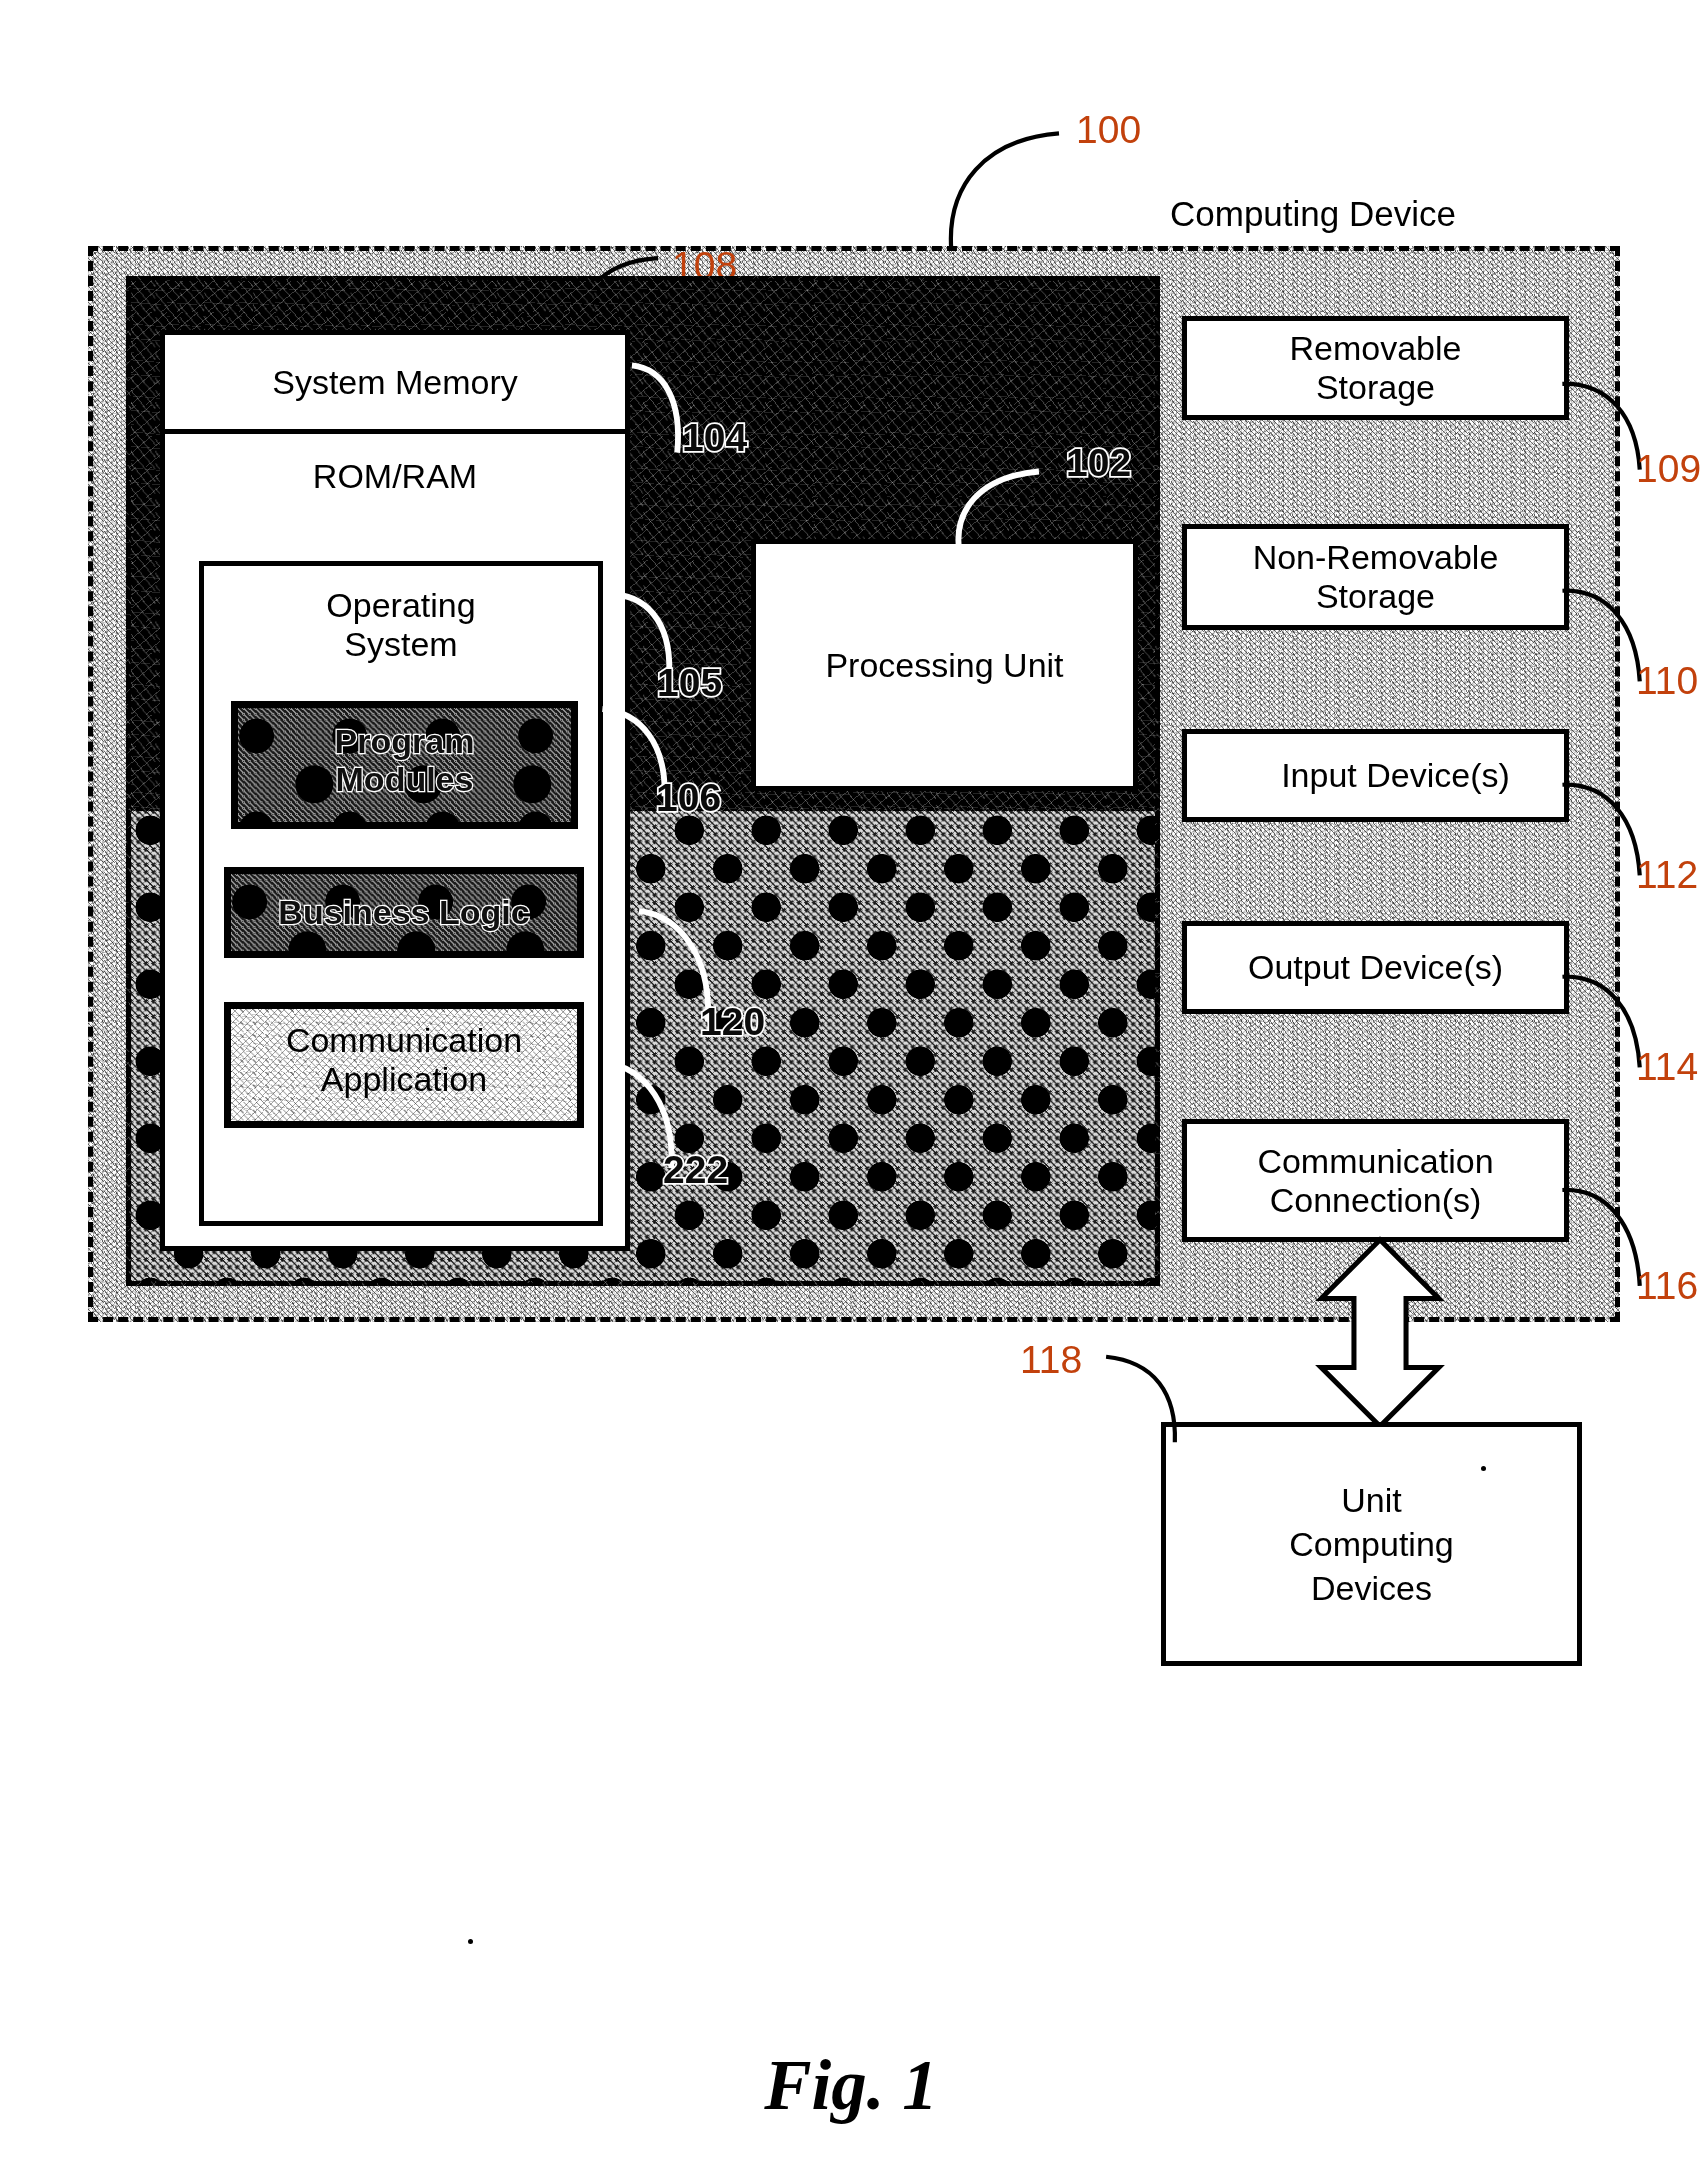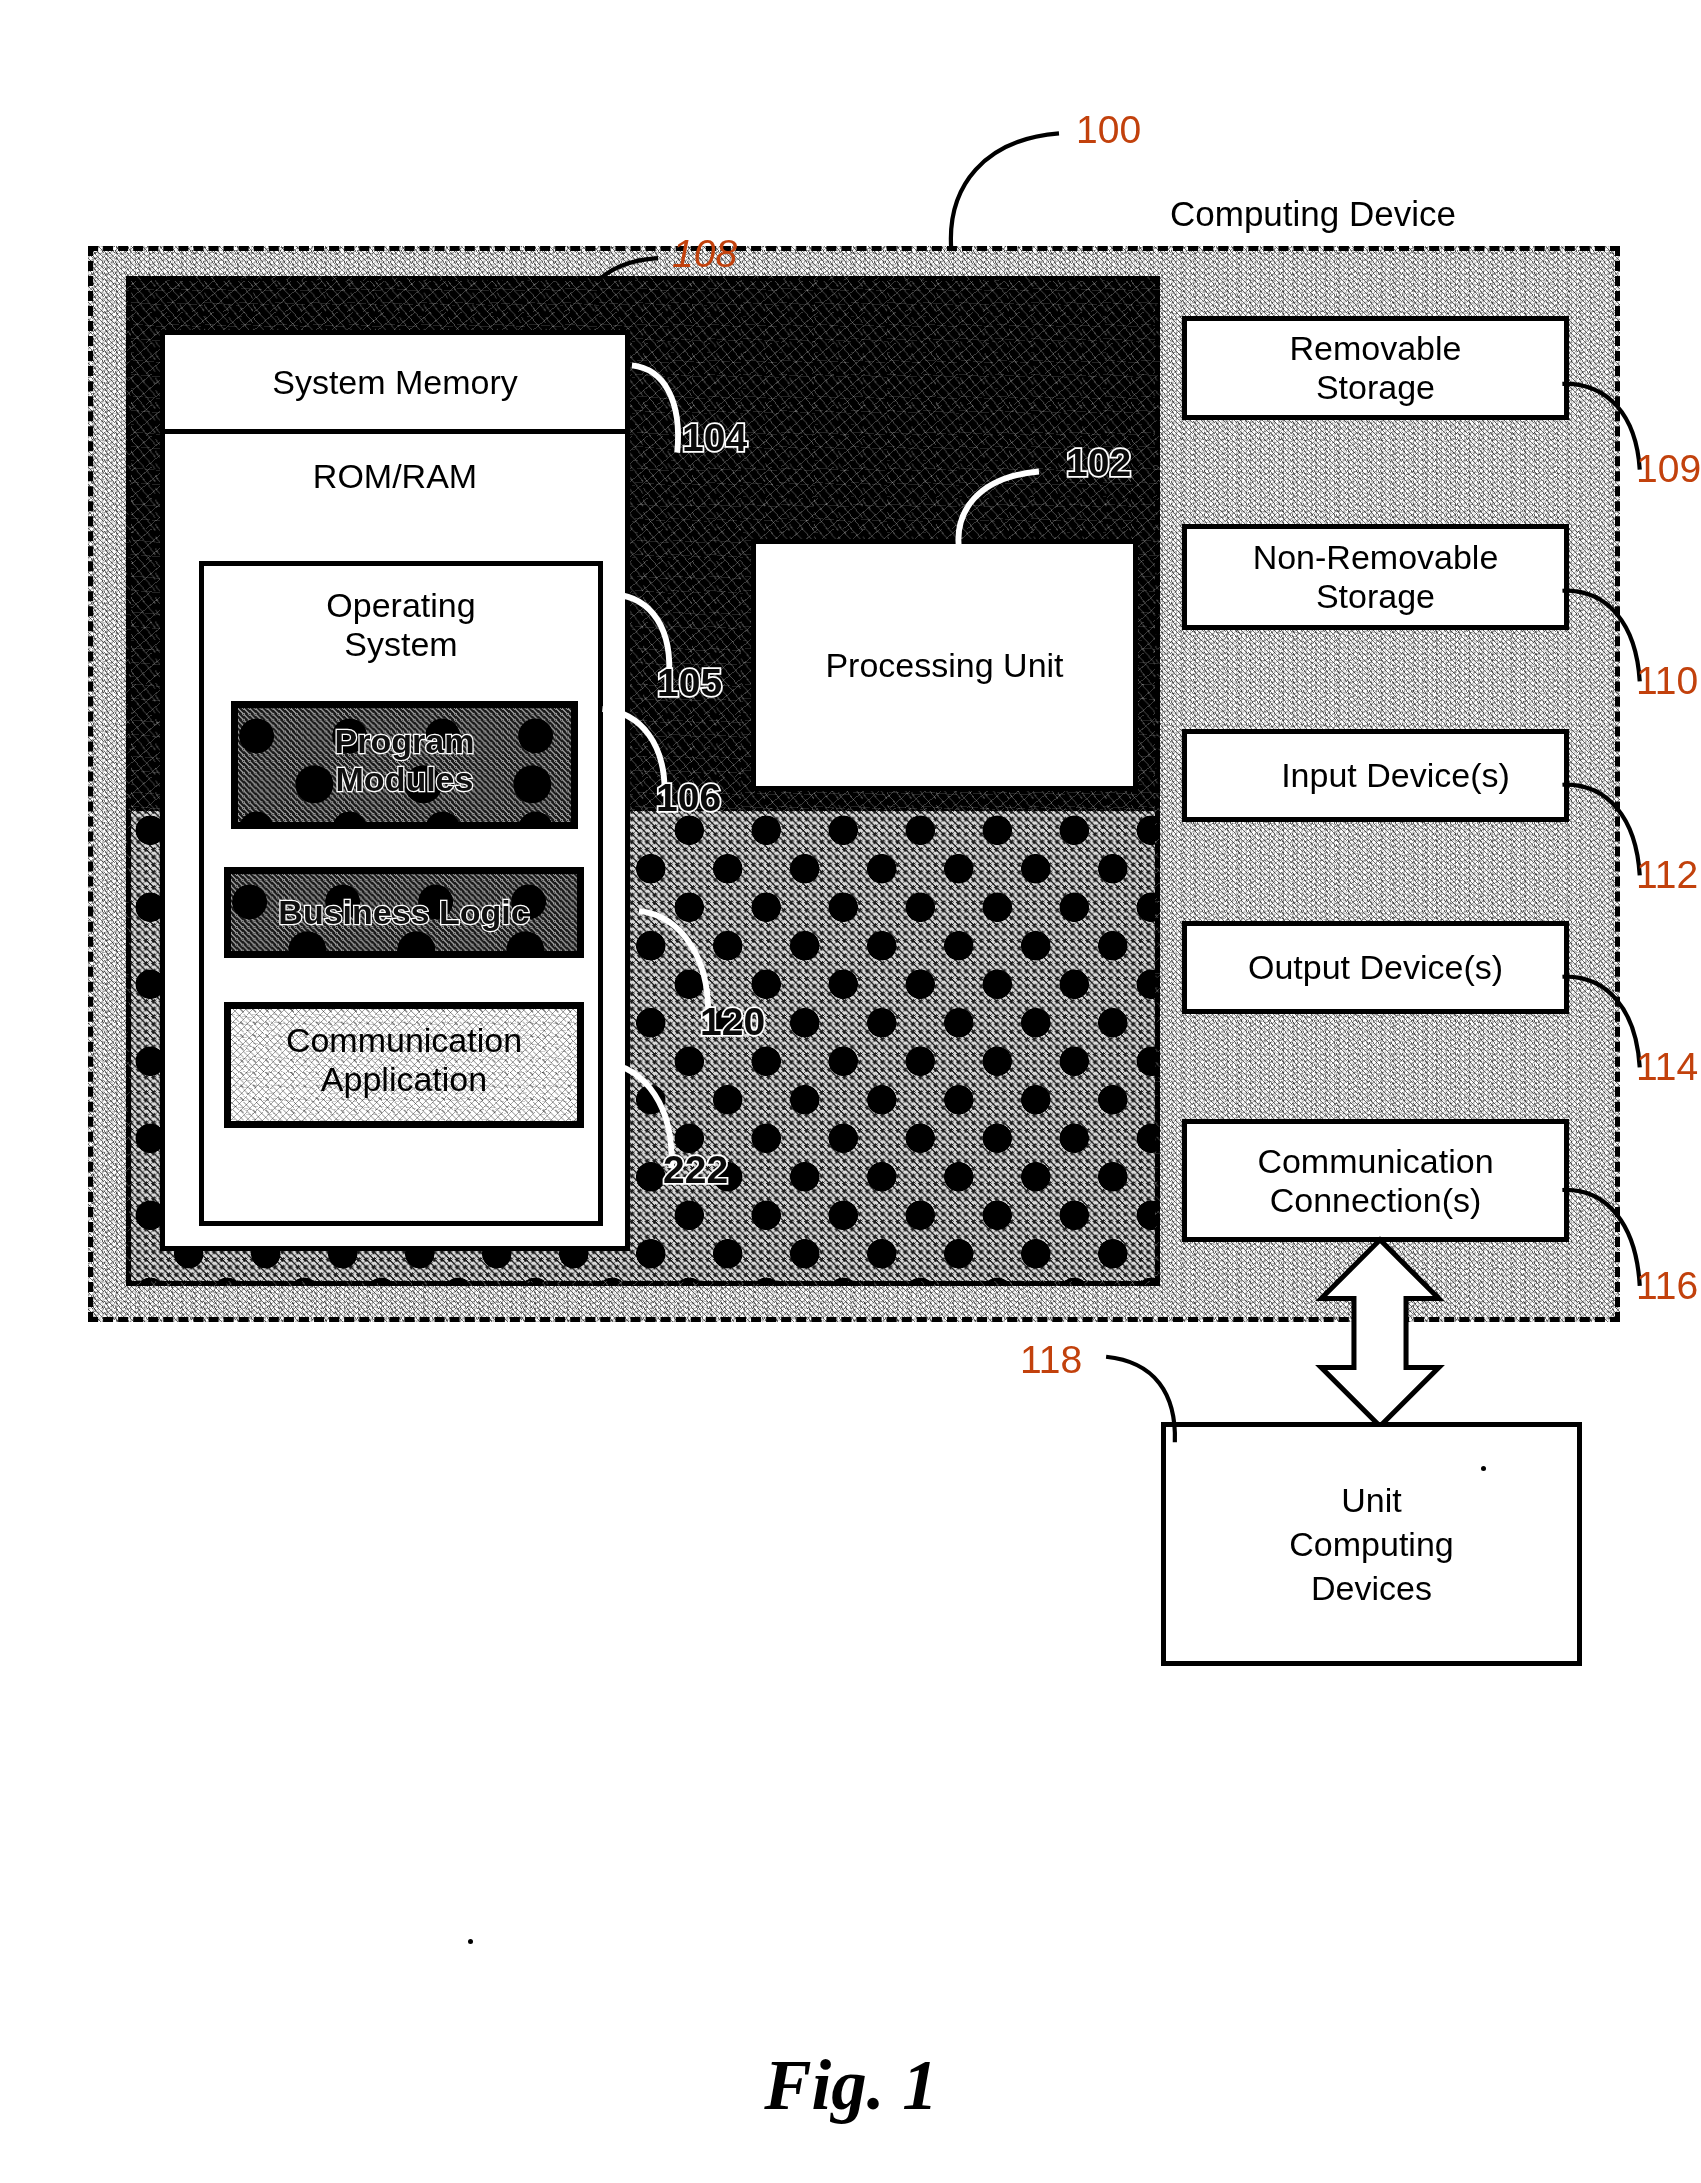--- a/index.html
+++ b/index.html
@@ -153,21 +153,21 @@
 </div>
 
 <div class="abs lbl" style="left:1170px; top:194px; width:370px; font-size:35px; text-align:left;">Computing Device</div>
 
 <div class="abs dashed-outer speckle" style="left:88px; top:246px; width:1532px; height:1076px;"></div>
 
 <div class="abs" style="left:522px; top:194px; width:252px; height:160px;">
   <svg width="252" height="160" viewBox="0 0 300 190">
     <path class="leader" d="M 66 178 C 60 120, 95 80, 162 76"></path>
   </svg>
-  <div class="abs refnum" style="left:150px; top:40px;font-style:italic;">108</div>
+  <div class="abs refnum" style="left:150px; top:52px;">108</div>
 </div>
 
 <div class="abs dashed-inner dark" style="left:126px; top:276px; width:1034px; height:1010px;">
 
   <div class="abs dark-blobs" style="left:0px; top:530px; right:0px; bottom:0px;"></div>
 
 </div>
 
 <div class="abs solidbox" style="left:160px; top:330px; width:470px; height:921px; border-width:5.9px;">
 

